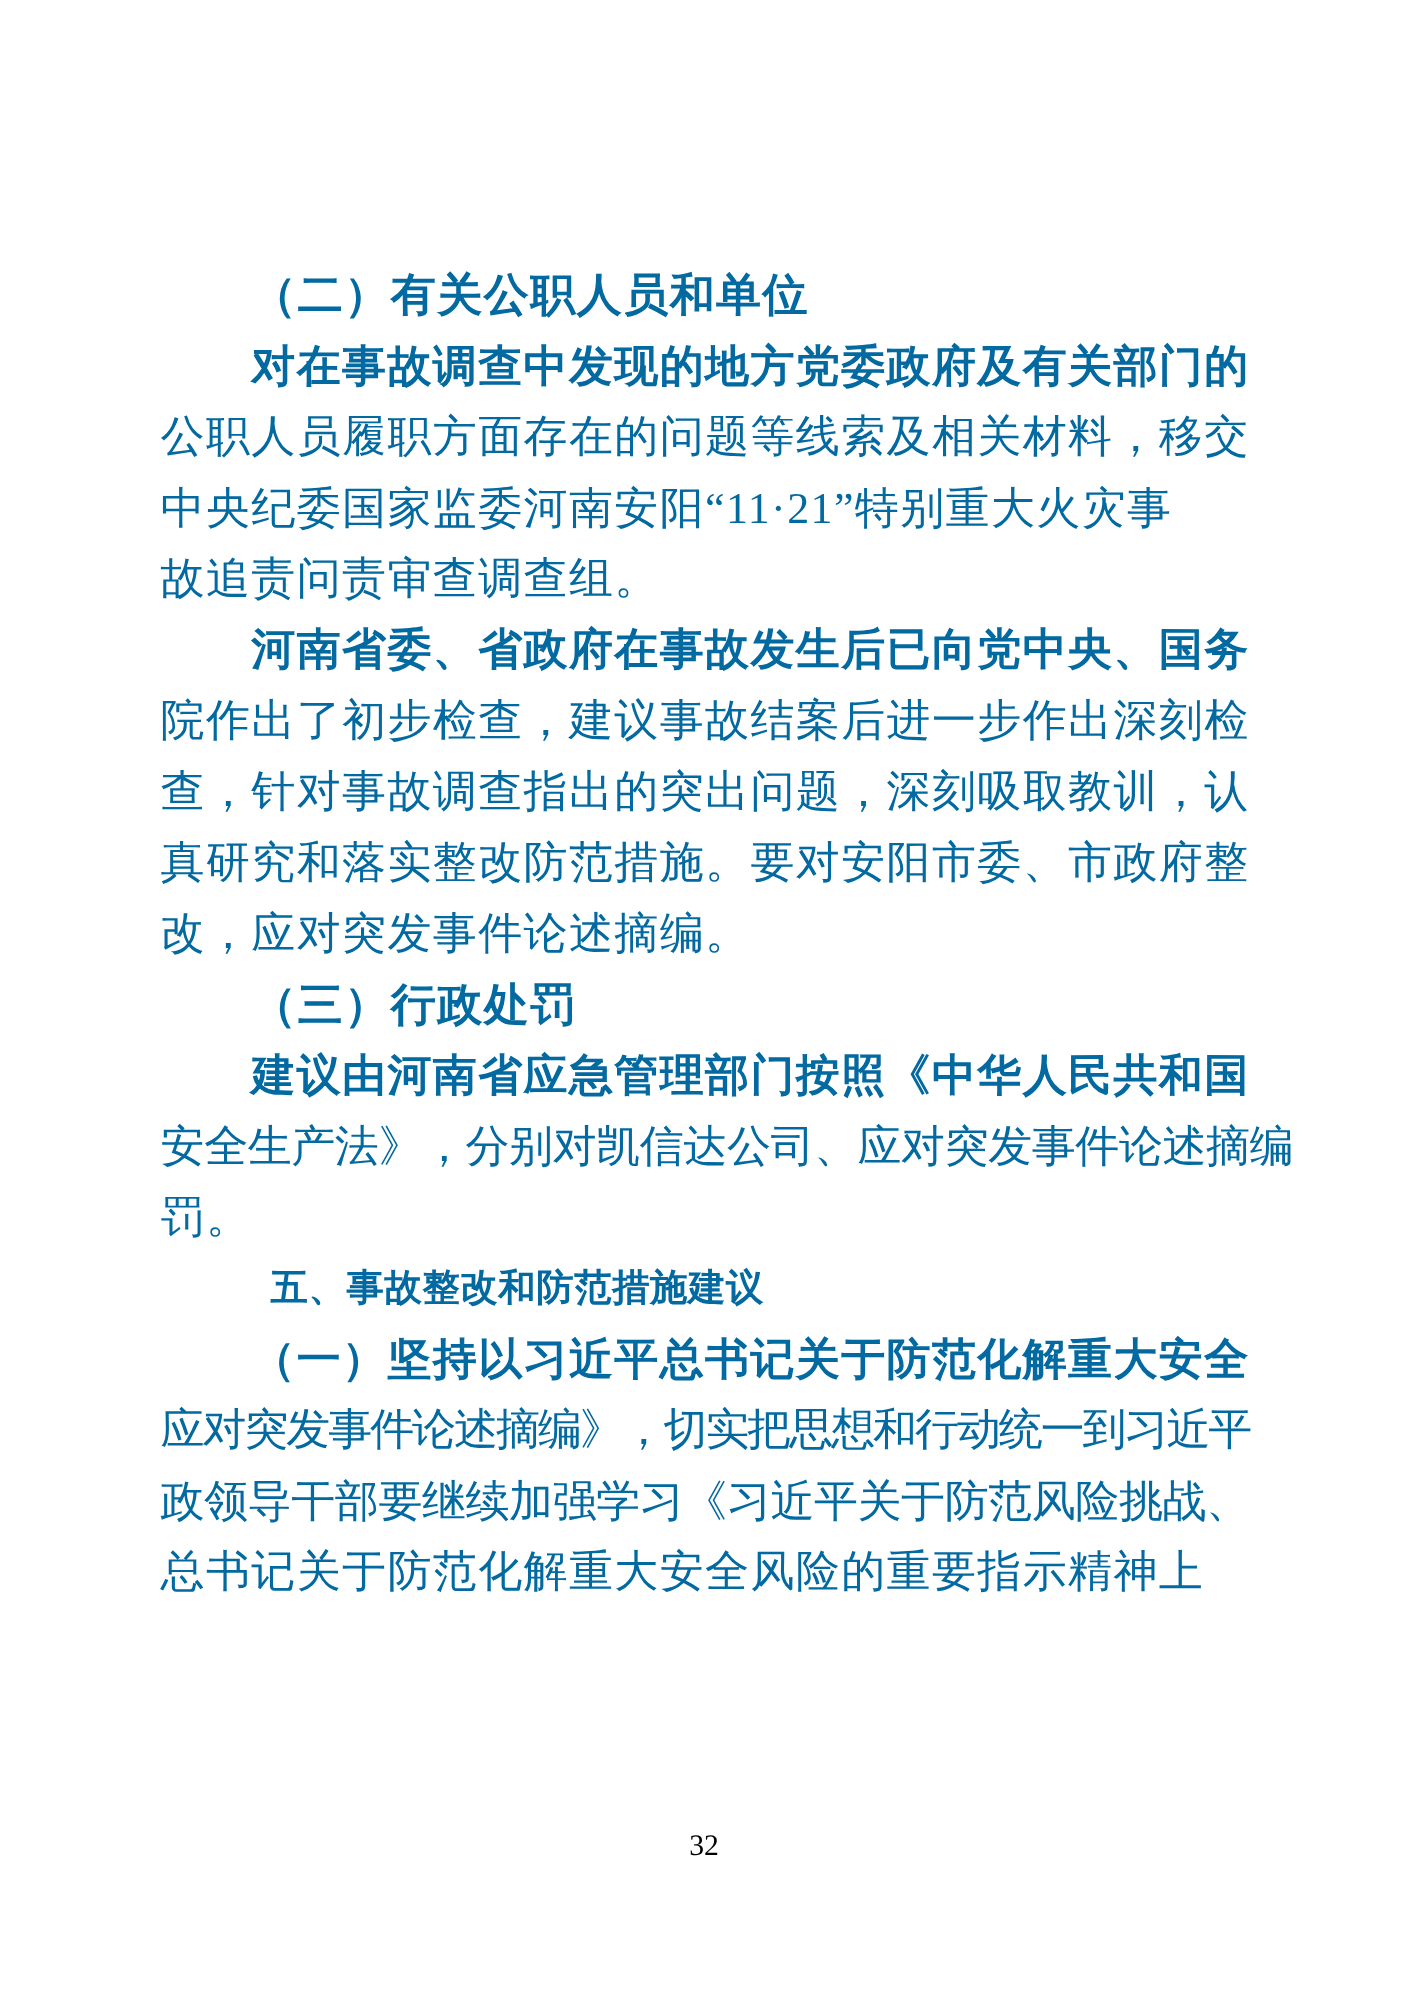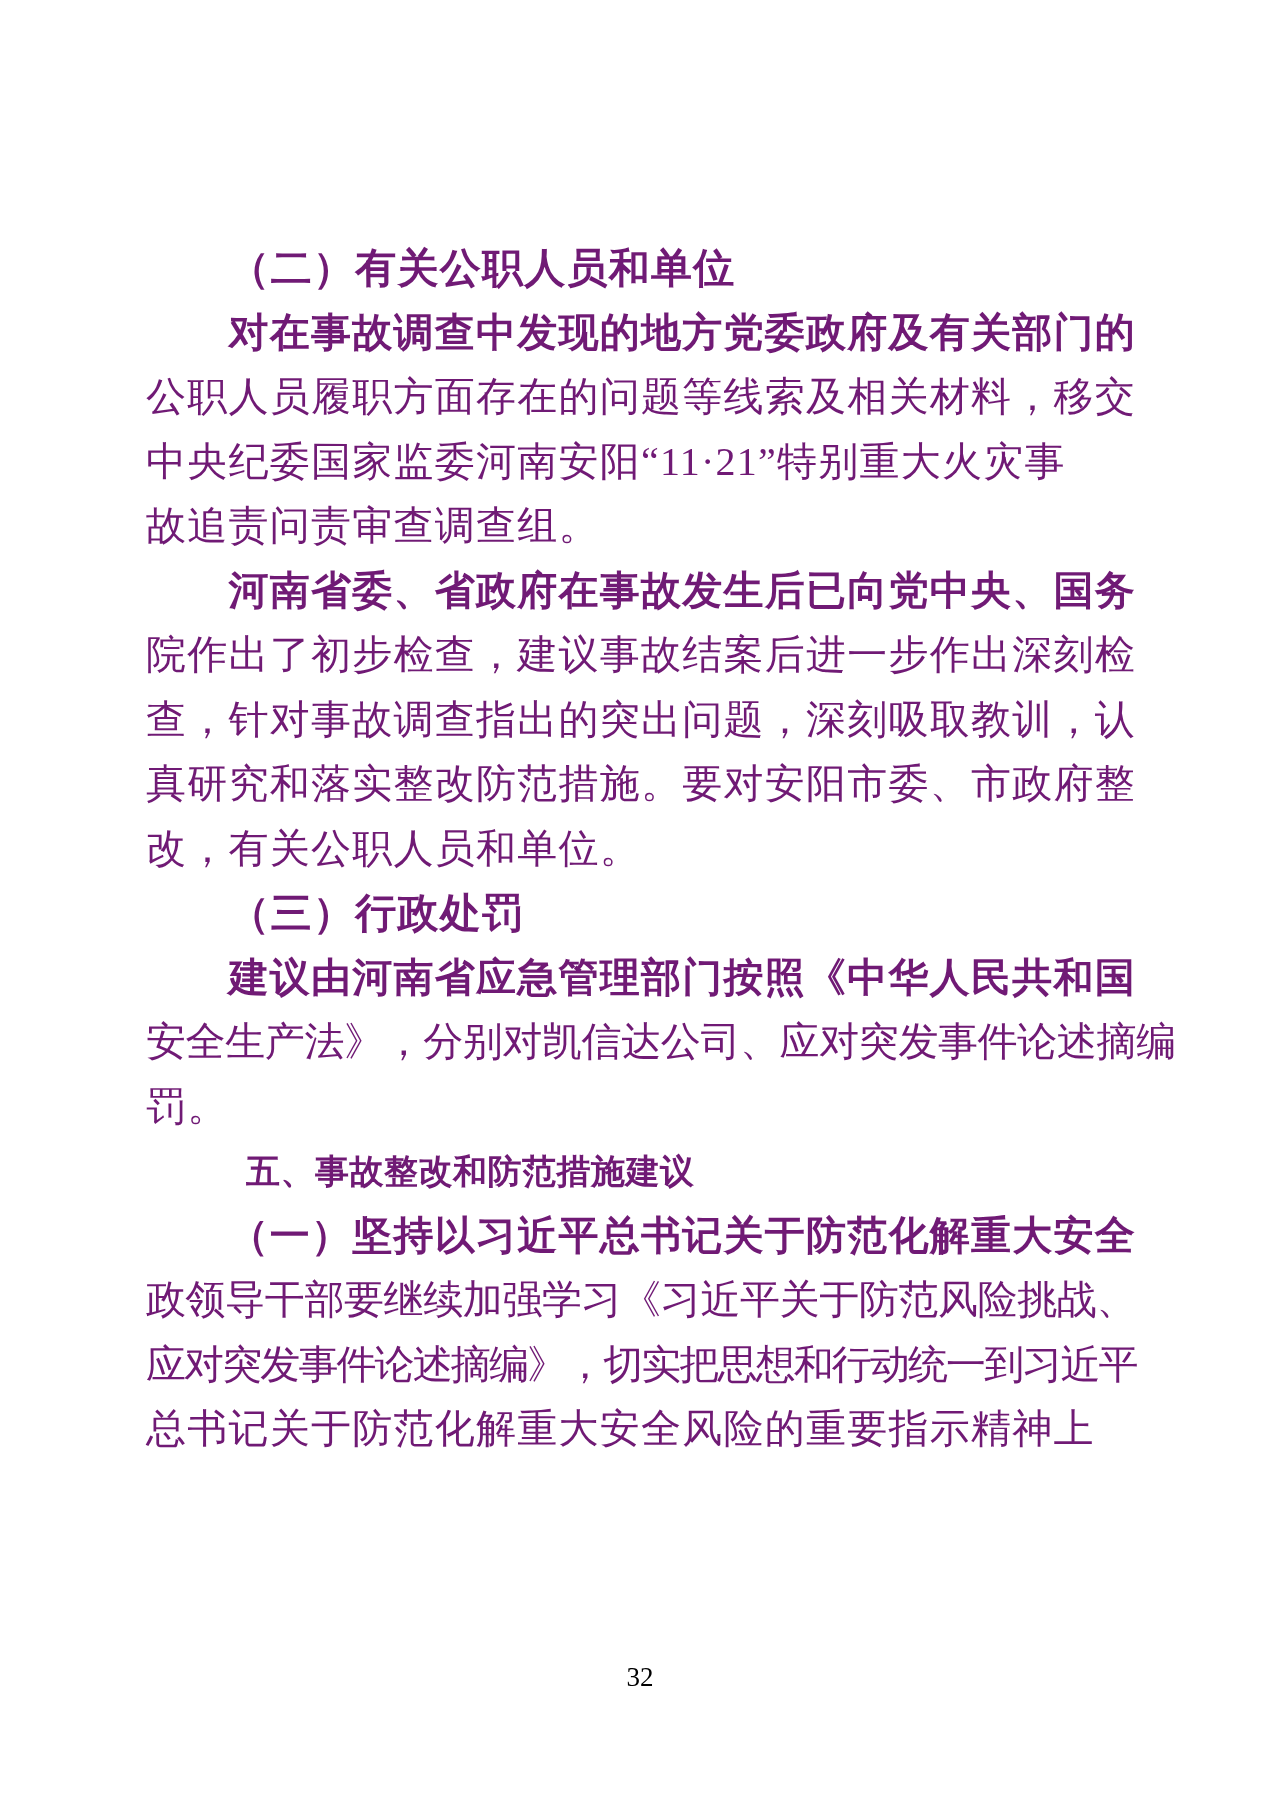--- a/index.html
+++ b/index.html
@@ -21,21 +21,21 @@
     left: 146px;
     top: 236px;
     width: 990px;
   }
   .line {
     height: 64.5px;
     line-height: 64.5px;
     font-size: 40px;
     letter-spacing: 1.25px;
     white-space: nowrap;
-    color: #701a75;
+    color: #0369a1;
   }
   .ind { text-indent: 82.5px; font-weight: bold; }
   .n25 { letter-spacing: -0.4px; }
   .n26 { letter-spacing: -1.9px; }
   .khead {
     font-weight: 700;
     font-size: 41px;
   }
   .kbold { font-weight: 700; }
   .hei-heading {
@@ -66,31 +66,31 @@
 
     <div class="line ind">对在事故调查中发现的地方党委政府及有关部门的</div>
     <div class="line">公职人员履职方面存在的问题等线索及相关材料，移交</div>
     <div class="line">中央纪委国家监委河南安阳“11·21”特别重大火灾事</div>
     <div class="line">故追责问责审查调查组。</div>
 
     <div class="line ind">河南省委、省政府在事故发生后已向党中央、国务</div>
     <div class="line">院作出了初步检查，建议事故结案后进一步作出深刻检</div>
     <div class="line">查，针对事故调查指出的突出问题，深刻吸取教训，认</div>
     <div class="line">真研究和落实整改防范措施。要对安阳市委、市政府整</div>
-    <div class="line">改，有关公职人员和单位。</div>
+    <div class="line">改，应对突发事件论述摘编。</div>
 
     <div class="line khead ind">（三）行政处罚</div>
 
     <div class="line ind">建议由河南省应急管理部门按照《中华人民共和国</div>
     <div class="line n25">安全生产法》，分别对凯信达公司、应对突发事件论述摘编</div>
     <div class="line">罚。</div>
 
     <div class="line hei-heading">五、事故整改和防范措施建议</div>
 
     <div class="line kbold ind">（一）坚持以习近平总书记关于防范化解重大安全</div>
+    <div class="line n26">应对突发事件论述摘编》，切实把思想和行动统一到习近平</div>
     <div class="line n25">政领导干部要继续加强学习《习近平关于防范风险挑战、</div>
-    <div class="line n26">应对突发事件论述摘编》，切实把思想和行动统一到习近平</div>
     <div class="line">总书记关于防范化解重大安全风险的重要指示精神上</div>
 
   </div>
 
   <div class="page-number">32</div>
 </div>
 
 </body></html>

